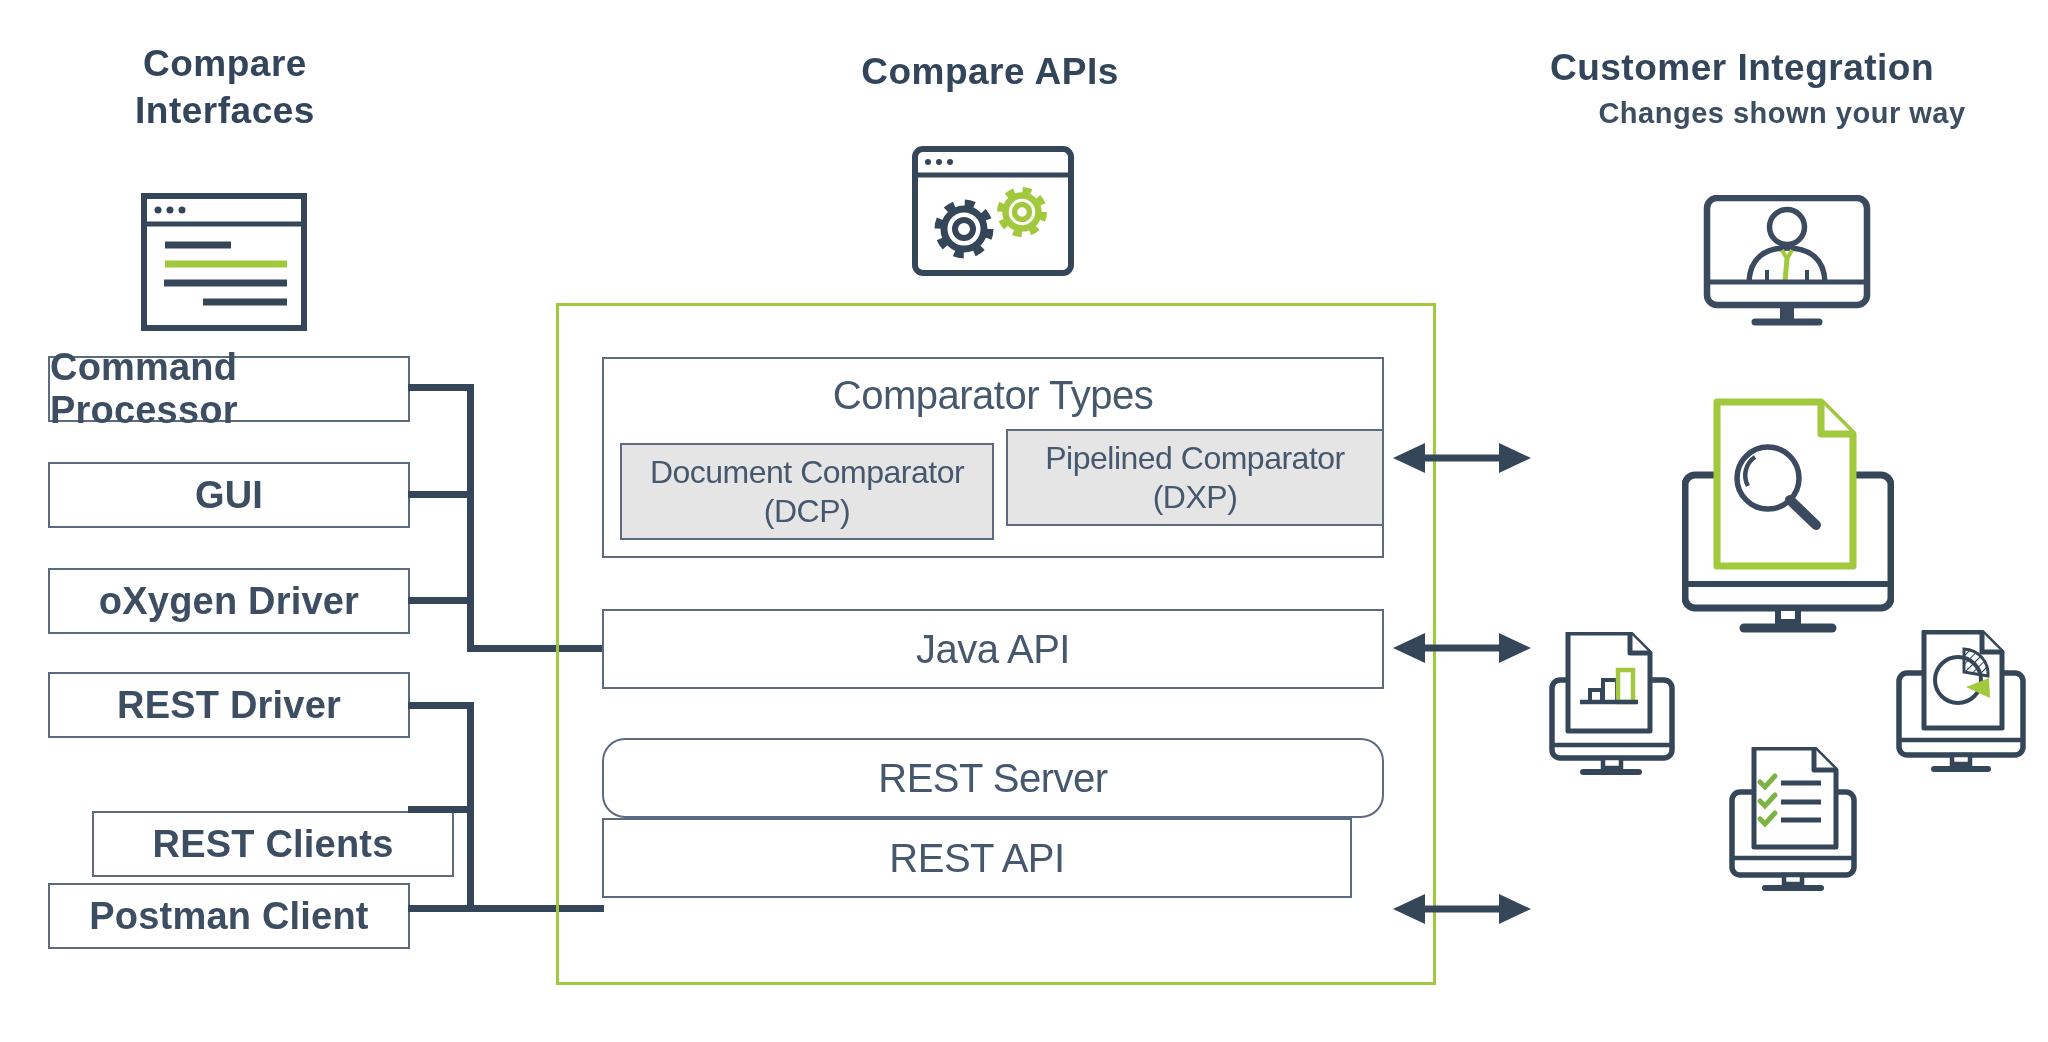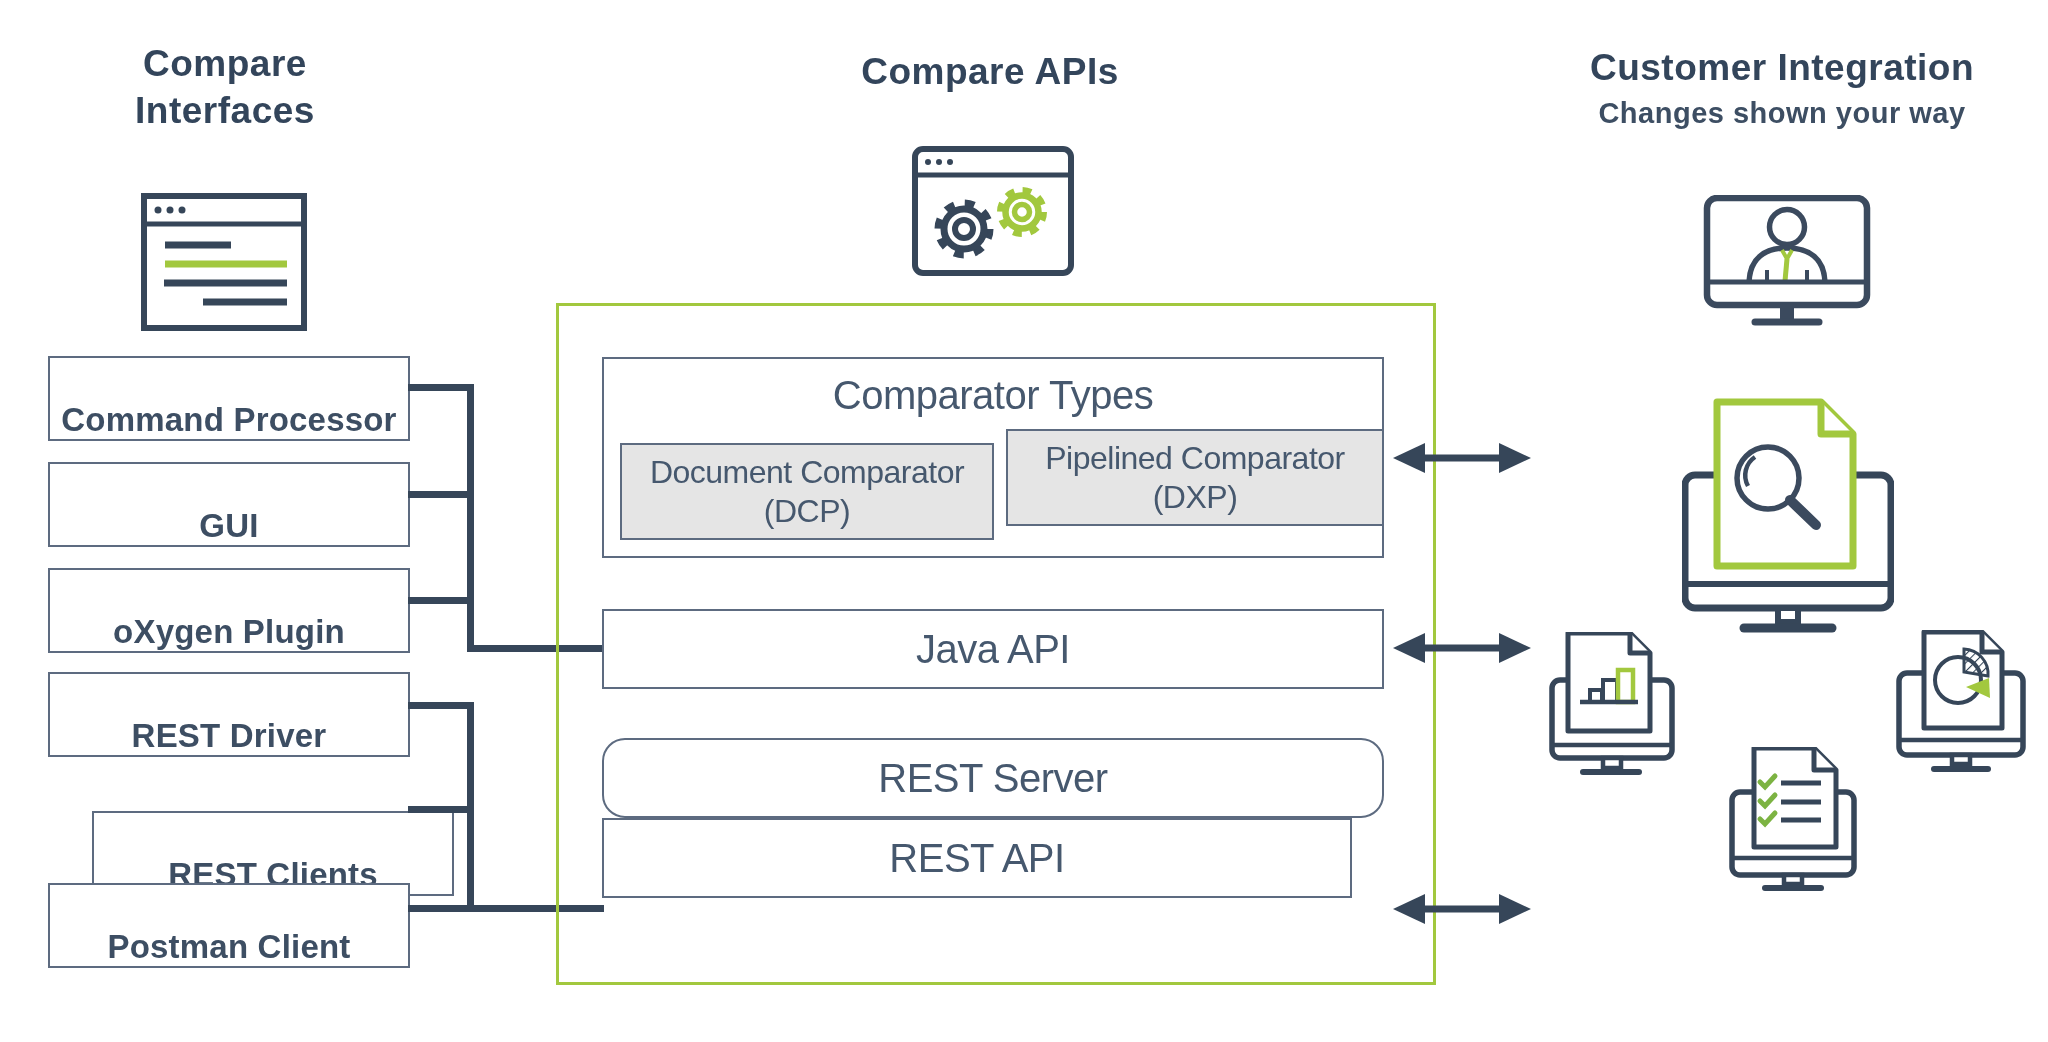--- a/index.html
+++ b/index.html
@@ -10,23 +10,23 @@
   .abs{position:absolute;}
   .heading{
     color:#33455b;font-weight:700;font-size:37px;line-height:47px;
     text-align:center;letter-spacing:.5px;
   }
   .subheading{
     color:#3d4e63;font-weight:700;font-size:29px;line-height:34px;
     text-align:center;letter-spacing:.5px;
   }
   .ifacebox{
-    box-sizing:border-box;width:362px;height:85px;background:#fff;
-    border:2px solid #5d6b80;display:flex;align-items:flex-end;justify-content:center;
-    color:#3d4e63;font-weight:700;font-size:33px;letter-spacing:.2px;
+    box-sizing:border-box;width:362px;height:66px;background:#fff;
+    border:2px solid #5d6b80;display:flex;align-items:center;justify-content:center;
+    color:#3d4e63;font-weight:700;font-size:38px;letter-spacing:.2px;
   }
   .apibox{
     box-sizing:border-box;background:#fff;border:2px solid #5d6b80;
     display:flex;align-items:center;justify-content:center;
     color:#46586e;font-weight:400;letter-spacing:-.5px;
   }
   .apibox.layer{font-size:40px;}
   .subcompbox{
     box-sizing:border-box;background:#e5e5e5;border:2px solid #5d6b80;
     display:flex;flex-direction:column;align-items:center;justify-content:center;
@@ -63,21 +63,21 @@
     <line x1="62" y1="109" x2="146" y2="109" stroke="#364659" stroke-width="7"></line>
   </svg>
 
   <div class="abs ifacebox" style="left:48px;top:356px;">
     <span>Command Processor</span>
   </div>
   <div class="abs ifacebox" style="left:48px;top:462px;">
     <span>GUI</span>
   </div>
   <div class="abs ifacebox" style="left:48px;top:568px;">
-    <span>oXygen Plugin</span>
+    <span>oXygen Driver</span>
   </div>
   <div class="abs ifacebox" style="left:48px;top:672px;">
     <span>REST Driver</span>
   </div>
   <div class="abs ifacebox" style="left:48px;top:811px;margin-left:44px;">
     <span>REST Clients</span>
   </div>
   <div class="abs ifacebox" style="left:48px;top:883px;">
     <span>Postman Client</span>
   </div>
@@ -151,21 +151,21 @@
     <line x1="28" y1="17" x2="112" y2="17" stroke="#364659" stroke-width="7"></line>
     <polygon points="1,17 33,2 33,32" fill="#364659"></polygon>
     <polygon points="139,17 107,2 107,32" fill="#364659"></polygon>
   </svg>
   <svg class="abs" style="left:1392px;top:892px;" width="140" height="34" viewBox="0 0 140 34">
     <line x1="28" y1="17" x2="112" y2="17" stroke="#364659" stroke-width="7"></line>
     <polygon points="1,17 33,2 33,32" fill="#364659"></polygon>
     <polygon points="139,17 107,2 107,32" fill="#364659"></polygon>
   </svg>
 
-  <div class="abs heading" style="left:1532px;top:44px;width:500px;">
+  <div class="abs heading" style="left:1492px;top:44px;width:500px;">
     <div>Customer Integration</div>
   </div>
   <div class="abs subheading" style="left:1532px;top:96px;width:500px;">
     <div>Changes shown your way</div>
   </div>
 
   <svg class="abs" style="left:1703px;top:195px;" width="168" height="132" viewBox="0 0 168 132">
     <rect x="4" y="3" width="160" height="107" rx="10" fill="#fff" stroke="#3b4a5e" stroke-width="6.5"></rect>
     <circle cx="84" cy="32" r="17.5" fill="#fff" stroke="#3b4a5e" stroke-width="5.5"></circle>
     <path d="M 46,87 C 47,63 62,53 84,53 C 106,53 121,63 122,87" fill="#fff" stroke="#3b4a5e" stroke-width="5.5"></path>

